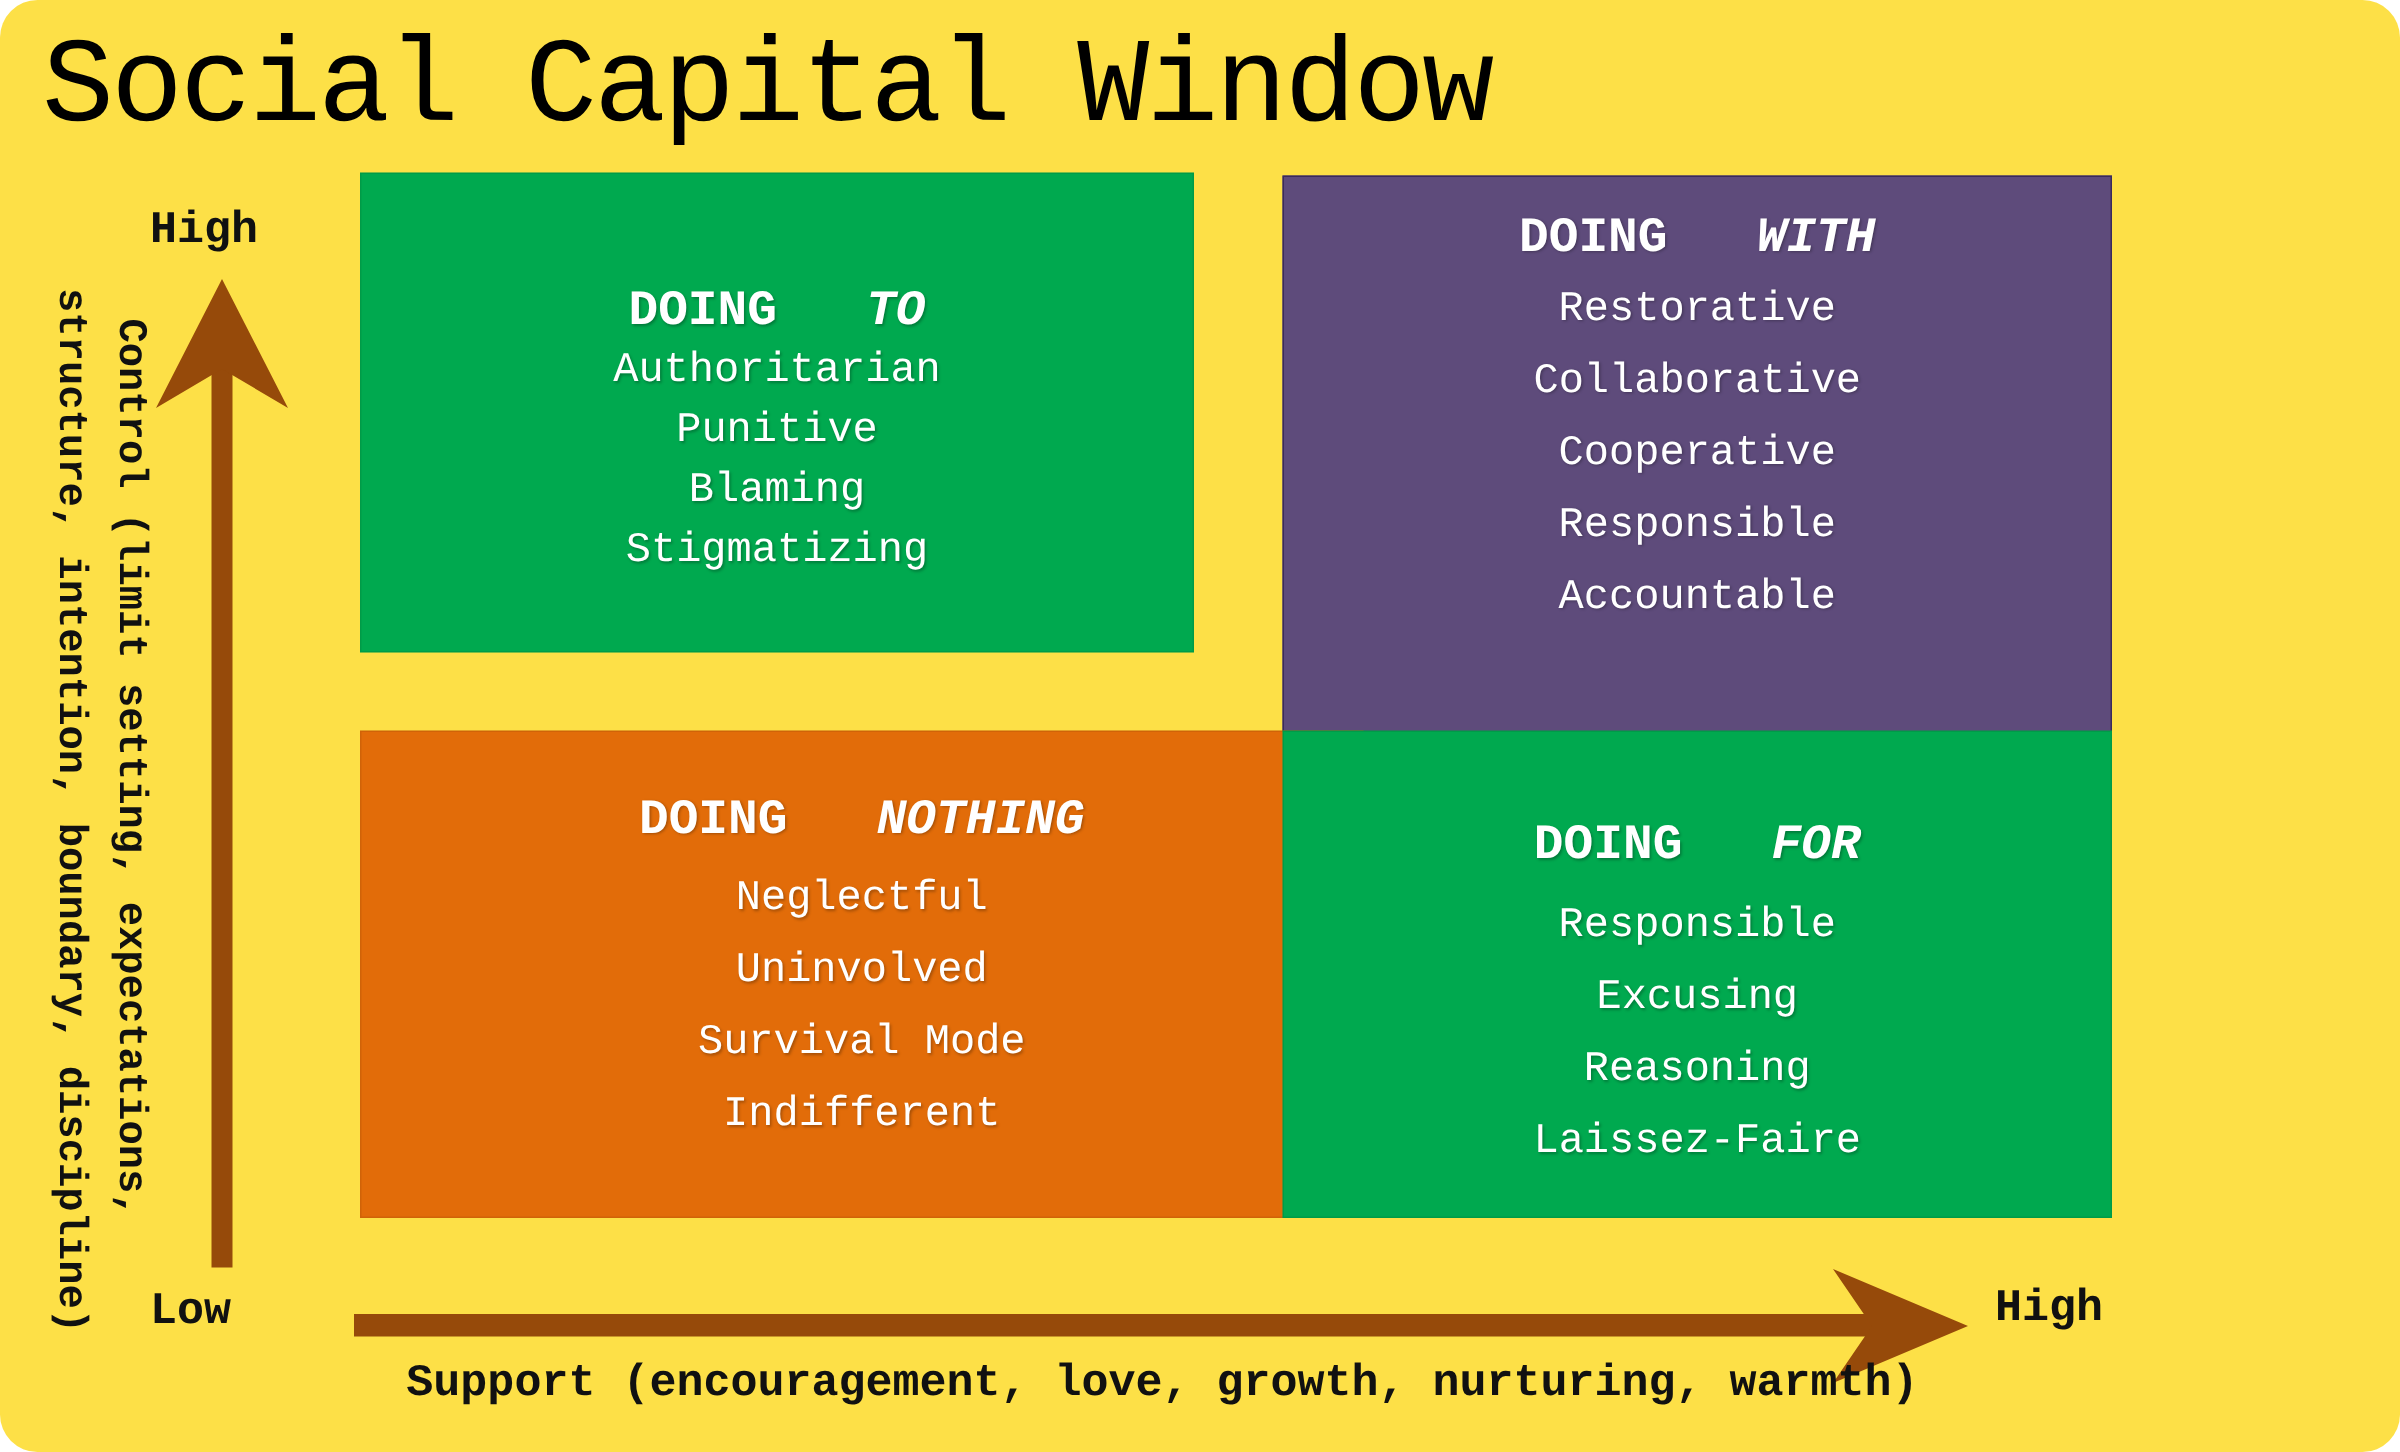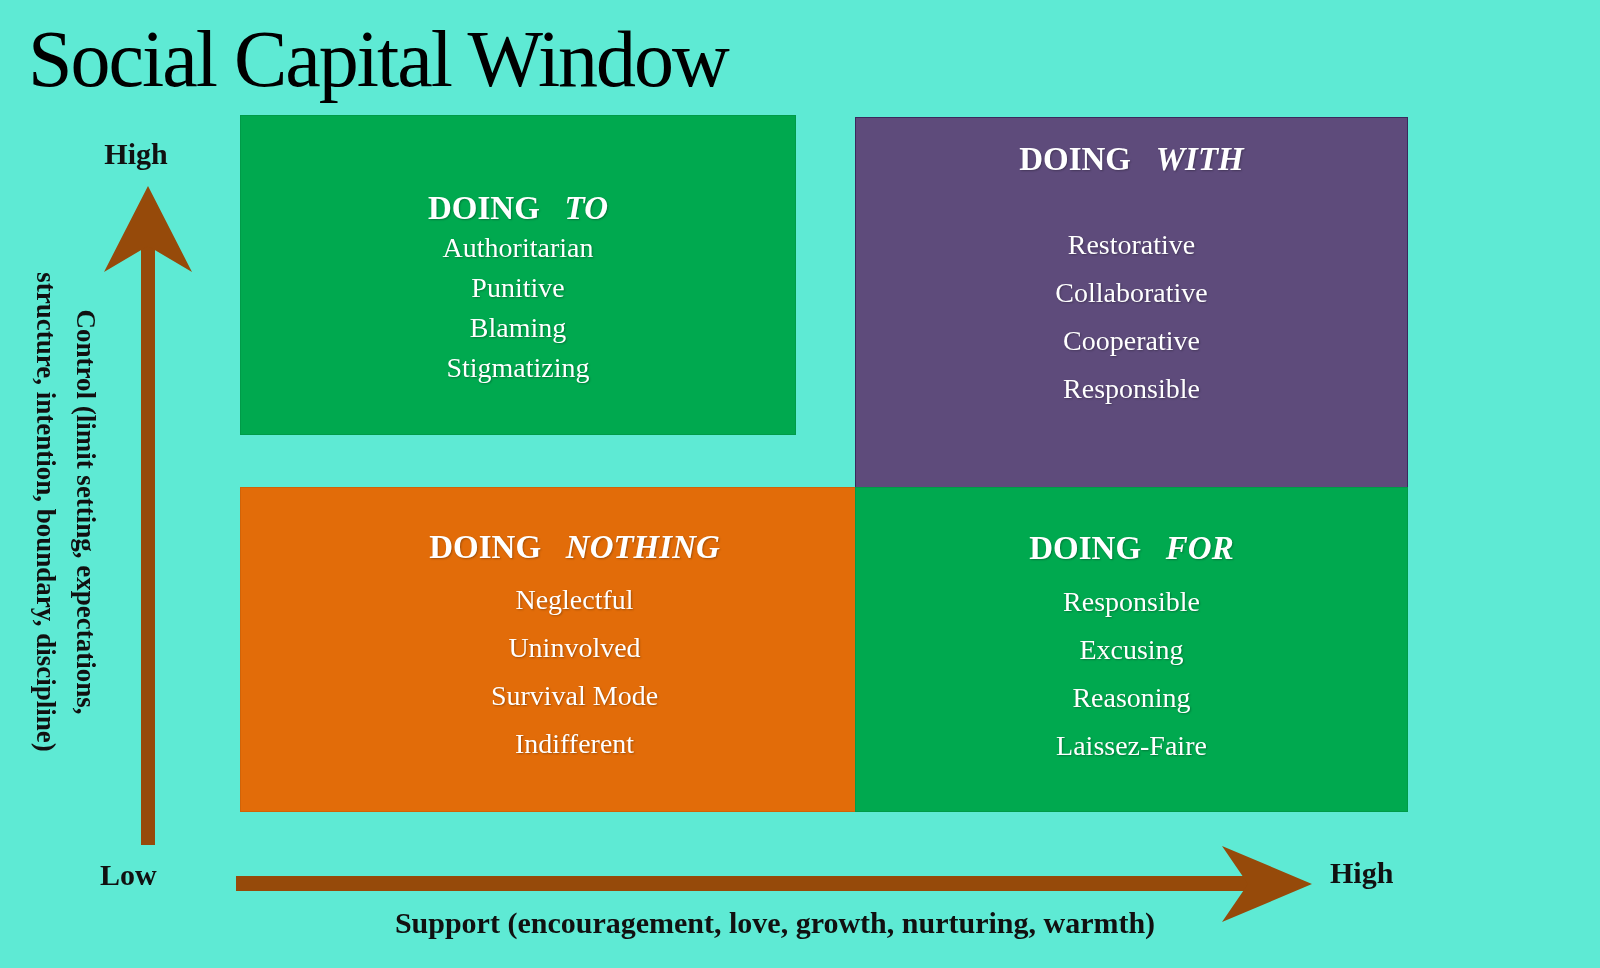--- a/index.html
+++ b/index.html
@@ -1,21 +1,22 @@
 <!DOCTYPE html>
 <html style="--quadrant_green: #00A94F; --quadrant_purple: #5E4B7B; --quadrant_orange: #E26C09; --arrow_brown: #964A0A;"><head>
 <meta charset="utf-8">
 <style>
   html,body{margin:0;padding:0;background:#ffffff;}
   #canvas{
     position:relative;
     width:1600px;height:968px;
-    background:#5eead4;
+    background:#fde047;
     overflow:hidden;
-    font-family:Liberation Serif, serif;
+    font-family:Liberation Mono, monospace;
+    border-radius:25px;
   }
   .title{
     position:absolute;left:28px;top:14px;
     font-size:80px;font-weight:400;color:#000;
     letter-spacing:-2px;white-space:nowrap;
   }
   .quad{
     position:absolute;
     display:flex;flex-direction:column;align-items:center;
     color:#fff;text-align:center;
@@ -23,27 +24,27 @@
     text-shadow:1px 1px 2px rgba(0,0,0,0.28);
   }
   .quad-header{font-size:33px;font-weight:700;line-height:40px;white-space:nowrap;}
   .quad-header .it{font-style:italic;}
   .quad-items{font-size:28px;font-weight:400;}
   .quad-items div{white-space:nowrap;}
 
   #q-doing-to{left:240px;top:115px;width:556px;height:320px;background:var(--quadrant_green);border:1px solid rgba(0,0,0,0.08);padding-top:72px;}
   #q-doing-to .quad-items{line-height:40px;}
 
-  #q-doing-with{left:855px;top:117px;width:553px;height:396px;background:var(--quadrant_purple);border:1px solid #3a2a5c;padding-top:21px;gap:38px;}
+  #q-doing-with{left:855px;top:117px;width:553px;height:396px;background:var(--quadrant_purple);border:1px solid #3a2a5c;padding-top:21px;}
   #q-doing-with .quad-items{line-height:48px;margin-top:4px;}
 
   #q-doing-nothing{left:240px;top:487px;width:669px;height:325px;background:var(--quadrant_orange);border:1px solid rgba(0,0,0,0.08);padding-top:39px;}
   #q-doing-nothing .quad-items{line-height:48px;margin-top:9px;}
 
-  #q-doing-for{left:855px;top:487px;width:553px;height:325px;background:var(--quadrant_green);border:1px solid rgba(0,0,0,0.08);padding-top:40px;}
+  #q-doing-for{left:855px;top:487px;width:553px;height:325px;background:var(--quadrant_green);border:1px solid rgba(0,0,0,0.08);padding-top:56px;}
   #q-doing-for .quad-items{line-height:48px;margin-top:10px;}
 
   .axis-label{
     position:absolute;color:#111;font-weight:700;
   }
   #y-high{left:100px;top:137px;width:72px;font-size:30px;text-align:center;}
   #y-low{left:100px;top:858px;width:72px;font-size:30px;text-align:left;}
   #x-high{left:1330px;top:856px;font-size:30px;}
   #support-label{
     left:240px;top:906px;width:1070px;
@@ -93,20 +94,21 @@
     <div class="quad-header">
       <span>DOING</span>
       <span>&nbsp;</span>
       <span class="it">WITH</span>
     </div>
     <div class="quad-items">
       <div>Restorative</div>
       <div>Collaborative</div>
       <div>Cooperative</div>
       <div>Responsible</div>
+      <div>Accountable</div>
     </div>
   </div>
 
   <div class="quad" id="q-doing-nothing">
     <div class="quad-header">
       <span>DOING</span>
       <span>&nbsp;</span>
       <span class="it">NOTHING</span>
     </div>
     <div class="quad-items">

